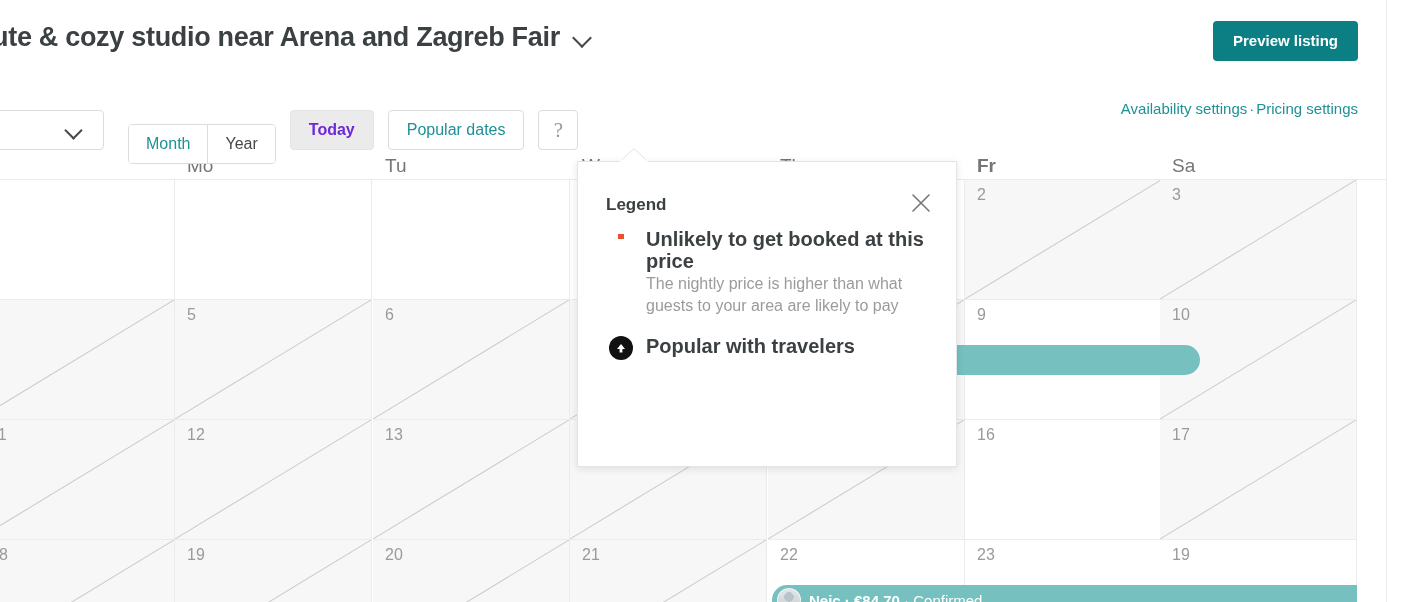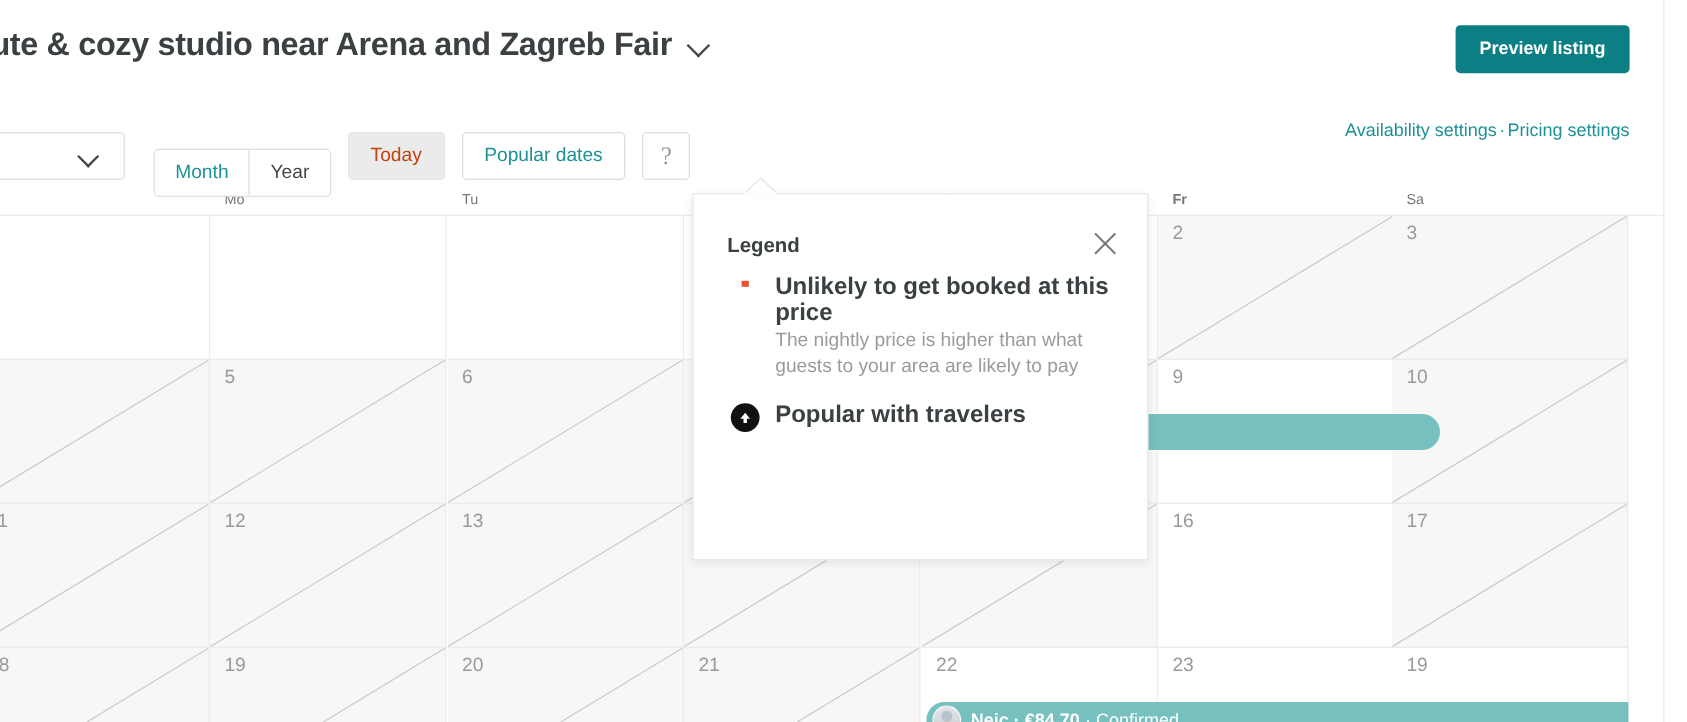--- a/index.html
+++ b/index.html
@@ -85,41 +85,41 @@
   }
   .seg-btn.active { color: #1d9196; }
   .seg-btn + .seg-btn { border-left: 1px solid #dcdcdc; }
 
   .tb-btn {
     font-family: "Liberation Sans", sans-serif;
     font-size: 16px; height: 40px; padding: 0 18px;
     border: 1px solid #dcdcdc; border-radius: 4px;
     background: #fff; color: #1d9196; cursor: pointer; margin-left: 14px;
   }
-  .tb-btn.disabled { background: #ebebeb; color: #c2410c; border-color:#e4e4e4; cursor: default; }
+  .tb-btn.disabled { background: #ebebeb; color: #6d28d9; border-color:#e4e4e4; cursor: default; font-weight: bold; }
 
   .help-btn {
     width: 40px; height: 40px; margin-left: 14px;
     border: 1px solid #dcdcdc; border-radius: 4px; background:#fff;
     display:flex; align-items:center; justify-content:center;
     cursor: pointer; color: #9a9a9a; font-size: 21px;
     font-family: "Liberation Serif", serif;
   }
 
   
   .cal-wrap {
     position: absolute; left: 0; top: 156px; width: 1386px; height: 446px;
     overflow: hidden; background: #fff;
   }
   .dow-row {
     position: relative; height: 24px; width: 1386px;
     border-bottom: 1px solid #ebebeb;
   }
   .dow {
-    position: absolute; top: 0; font-size: 12px; color: #767676; line-height: 20px;
+    position: absolute; top: 0; font-size: 19px; color: #767676; line-height: 20px;
   }
 
   .grid {
     position: relative; width: 1386px; height: 422px;
   }
   .cell {
     position: absolute; background: #f7f7f7;
     border-right: 1px solid #ebebeb; border-bottom: 1px solid #ebebeb;
     overflow: hidden;
   }

